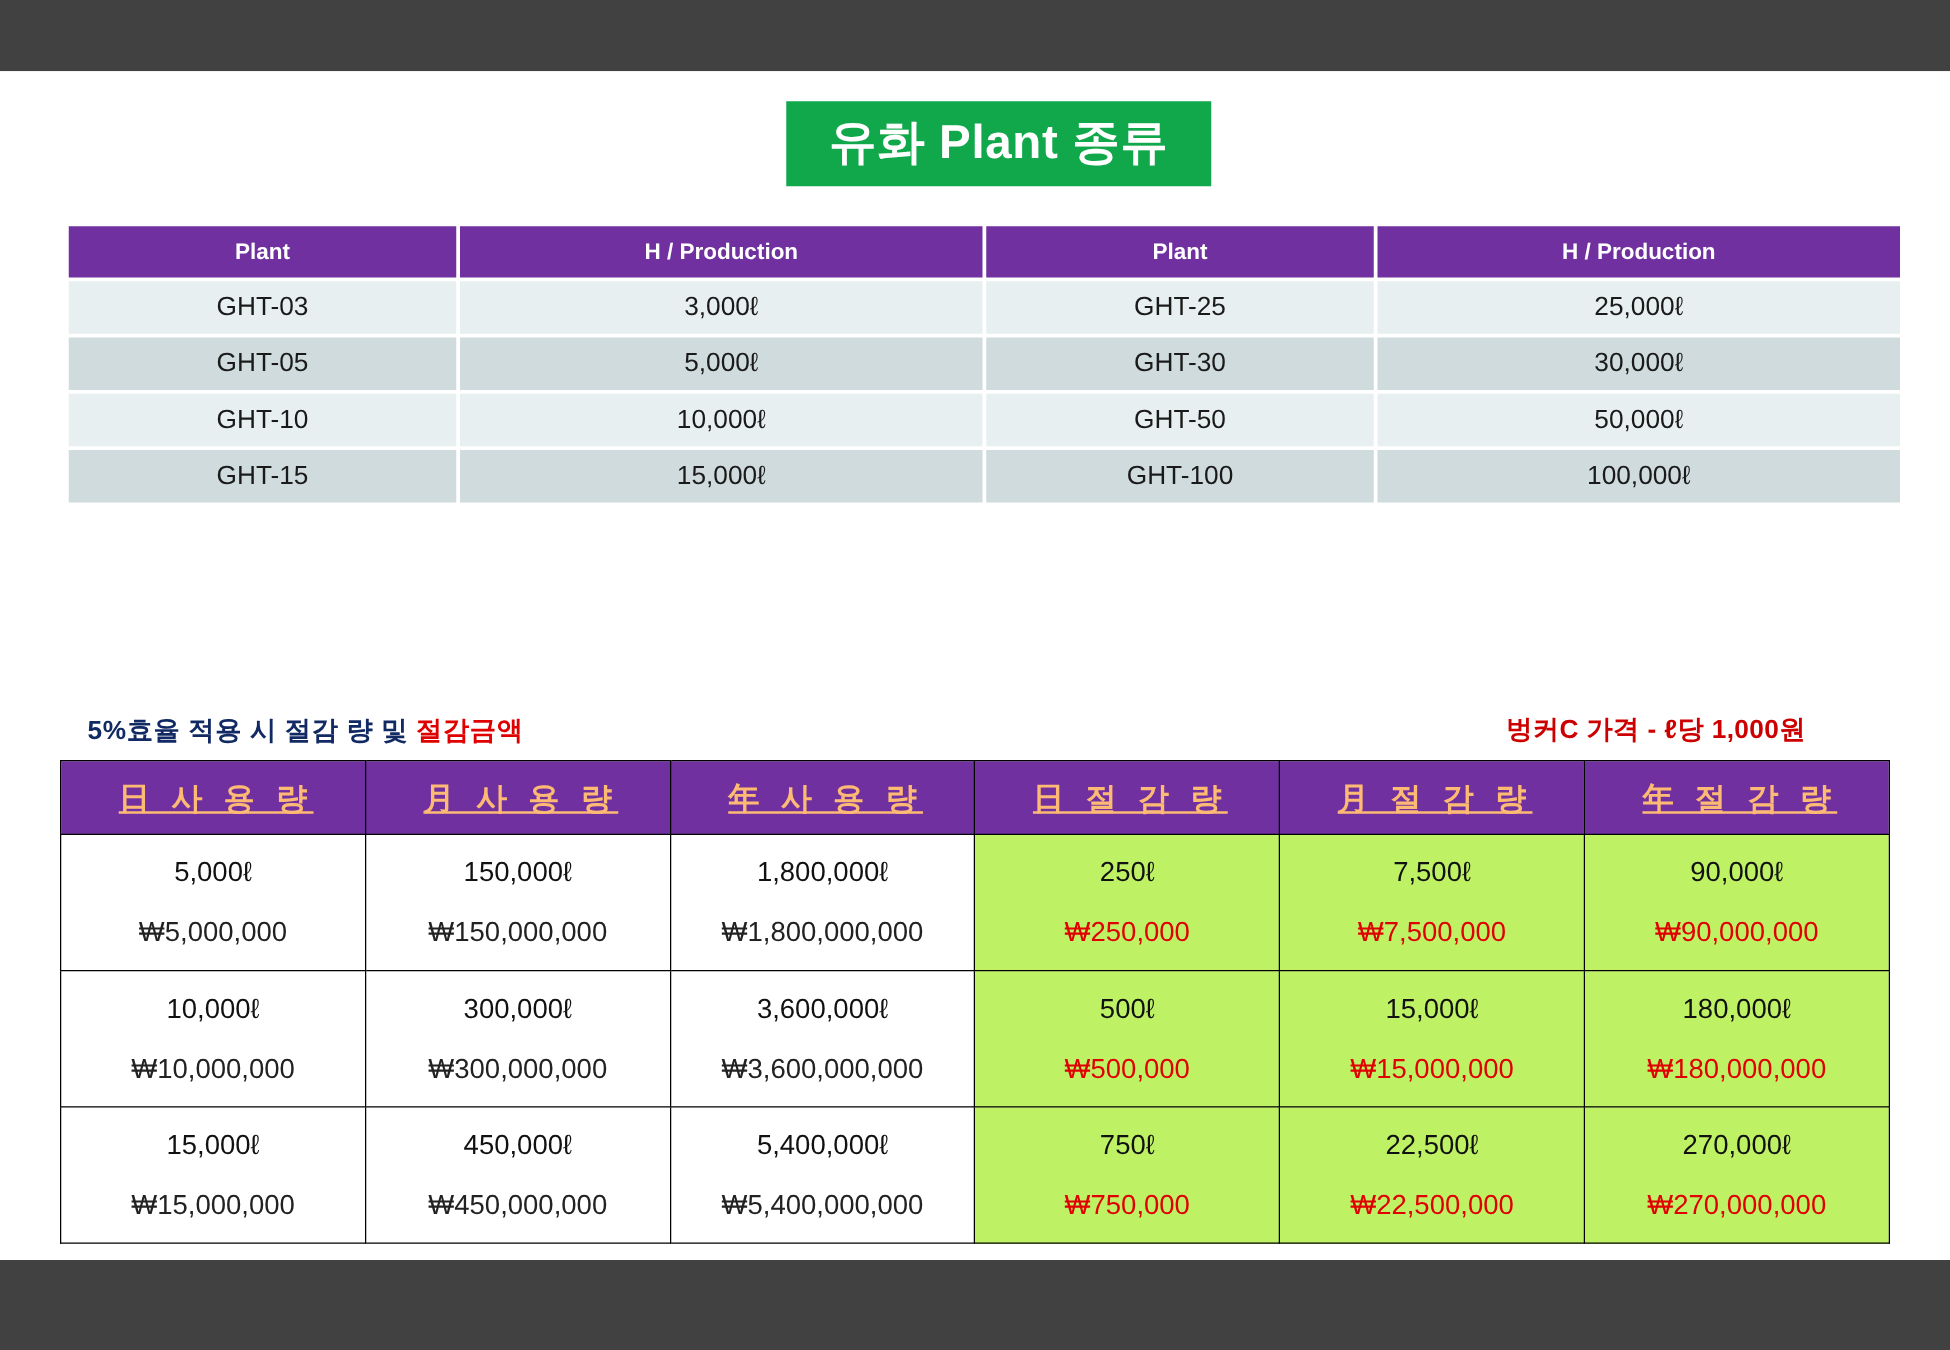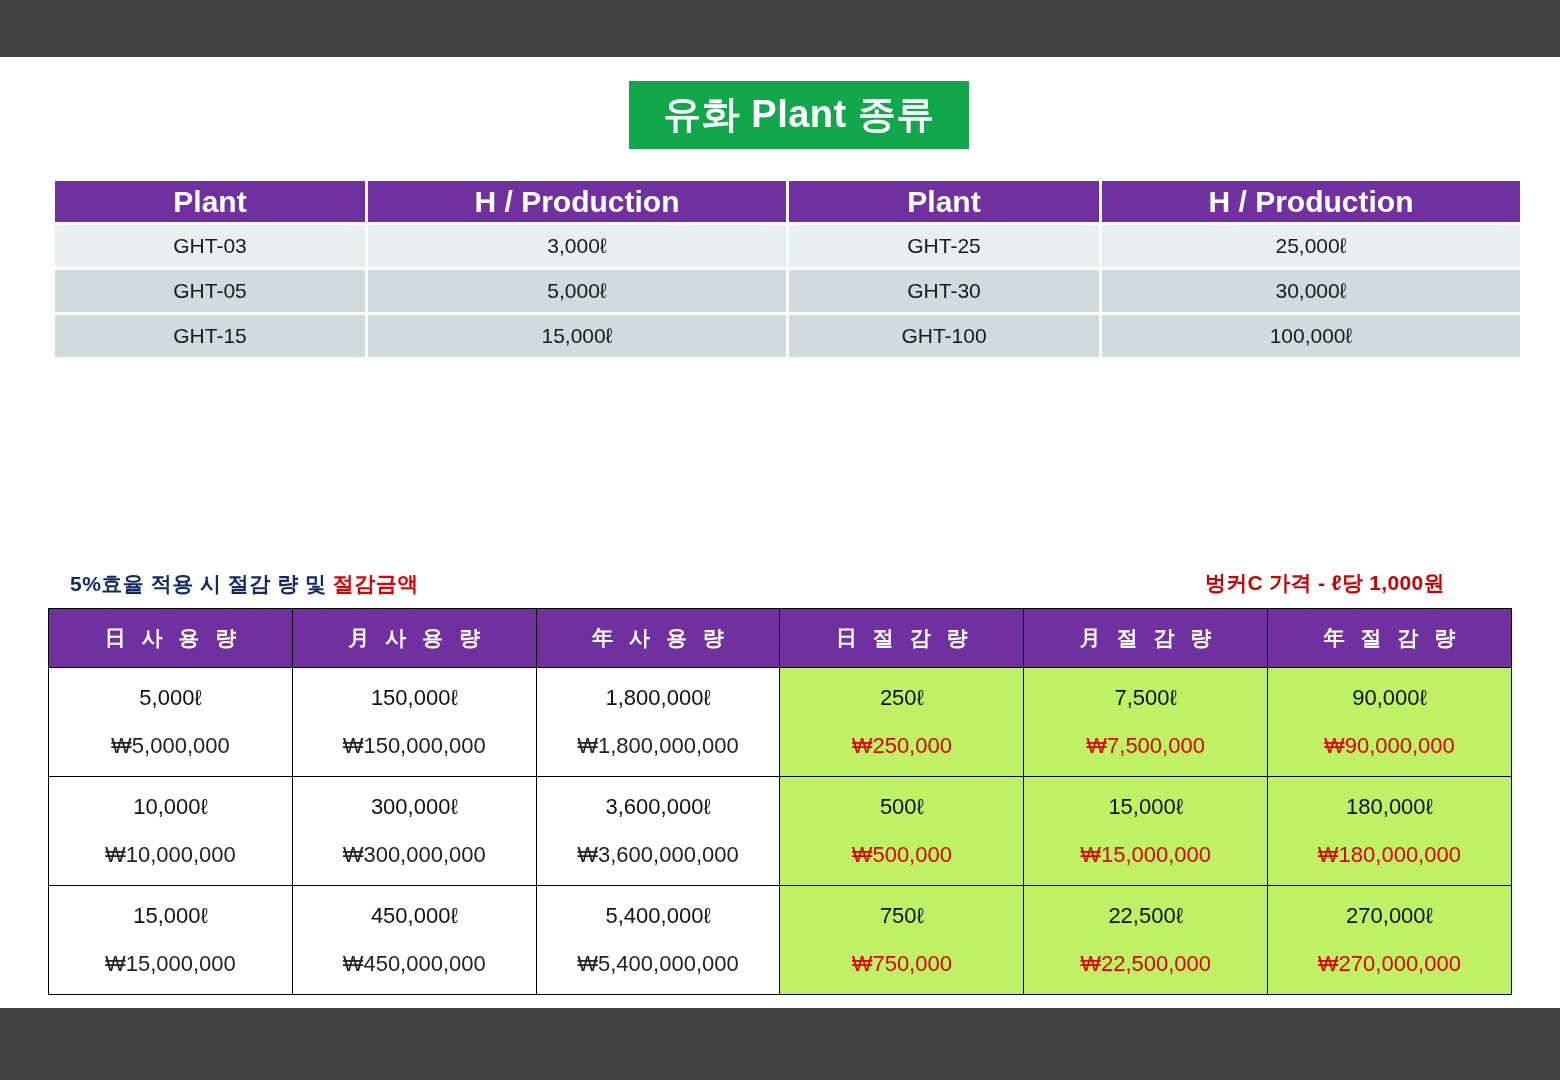--- a/index.html
+++ b/index.html
@@ -73,21 +73,21 @@
     left: 52px;
     top: 121px;
     width: 1456px;
     border-collapse: separate;
     border-spacing: 3px 3px;
     table-layout: fixed;
   }
   #table-1 th {
     background: #70309f;
     color: #ffffff;
-    font-size: 30px;
+    font-size: 18px;
     font-weight: bold;
     height: 41px;
     text-align: center;
     vertical-align: middle;
     padding: 0;
   }
   #table-1 td {
     font-size: 21px;
     color: #1a1a1a;
     height: 42px;
@@ -132,26 +132,27 @@
     table-layout: fixed;
   }
   #table-2 th, #table-2 td {
     border: 1px solid #000000;
     padding: 0;
     text-align: center;
     vertical-align: middle;
   }
   #table-2 th {
     background: #70309f;
-    color: #ffffff;
-    font-size: 21px;
+    color: #fdba74;
+    font-size: 25px;
     font-weight: bold;
     height: 58px;
     letter-spacing: 5px;
     text-indent: 5px;
+    text-decoration: underline;
   }
   #table-2 td {
     height: 108px;
     background: #ffffff;
   }
   #table-2 td.shaded { background: #bef264; }
   #table-2 .vol {
     font-size: 22px;
     color: #111111;
     line-height: 1;
@@ -198,20 +199,26 @@
         <td>3,000ℓ</td>
         <td>GHT-25</td>
         <td>25,000ℓ</td>
       </tr>
       <tr class="odd">
         <td>GHT-05</td>
         <td>5,000ℓ</td>
         <td>GHT-30</td>
         <td>30,000ℓ</td>
       </tr>
+      <tr class="even">
+        <td>GHT-10</td>
+        <td>10,000ℓ</td>
+        <td>GHT-50</td>
+        <td>50,000ℓ</td>
+      </tr>
       <tr class="odd">
         <td>GHT-15</td>
         <td>15,000ℓ</td>
         <td>GHT-100</td>
         <td>100,000ℓ</td>
       </tr>
     </tbody>
   </table>
 
 

